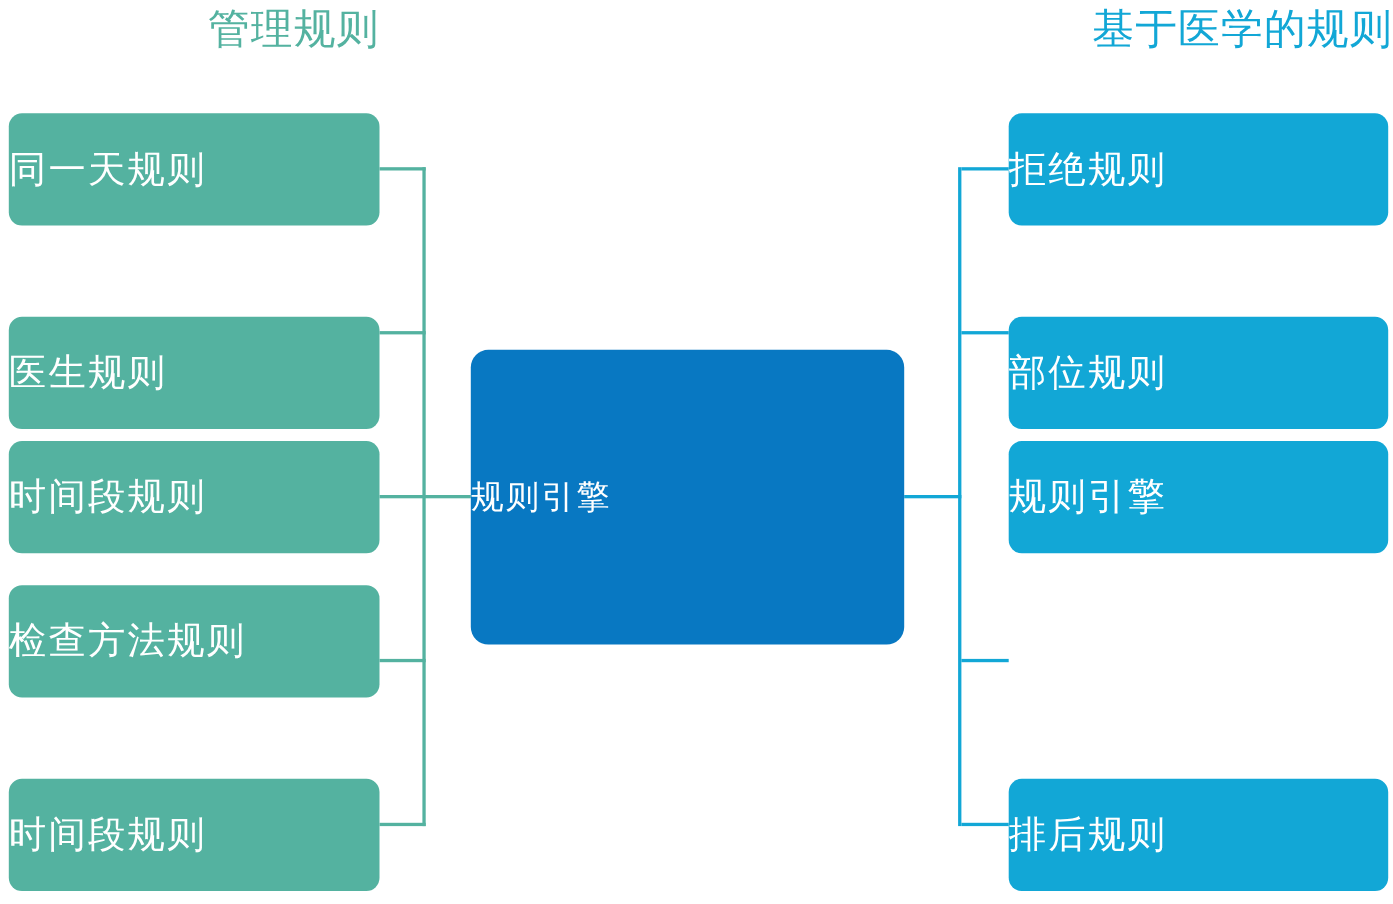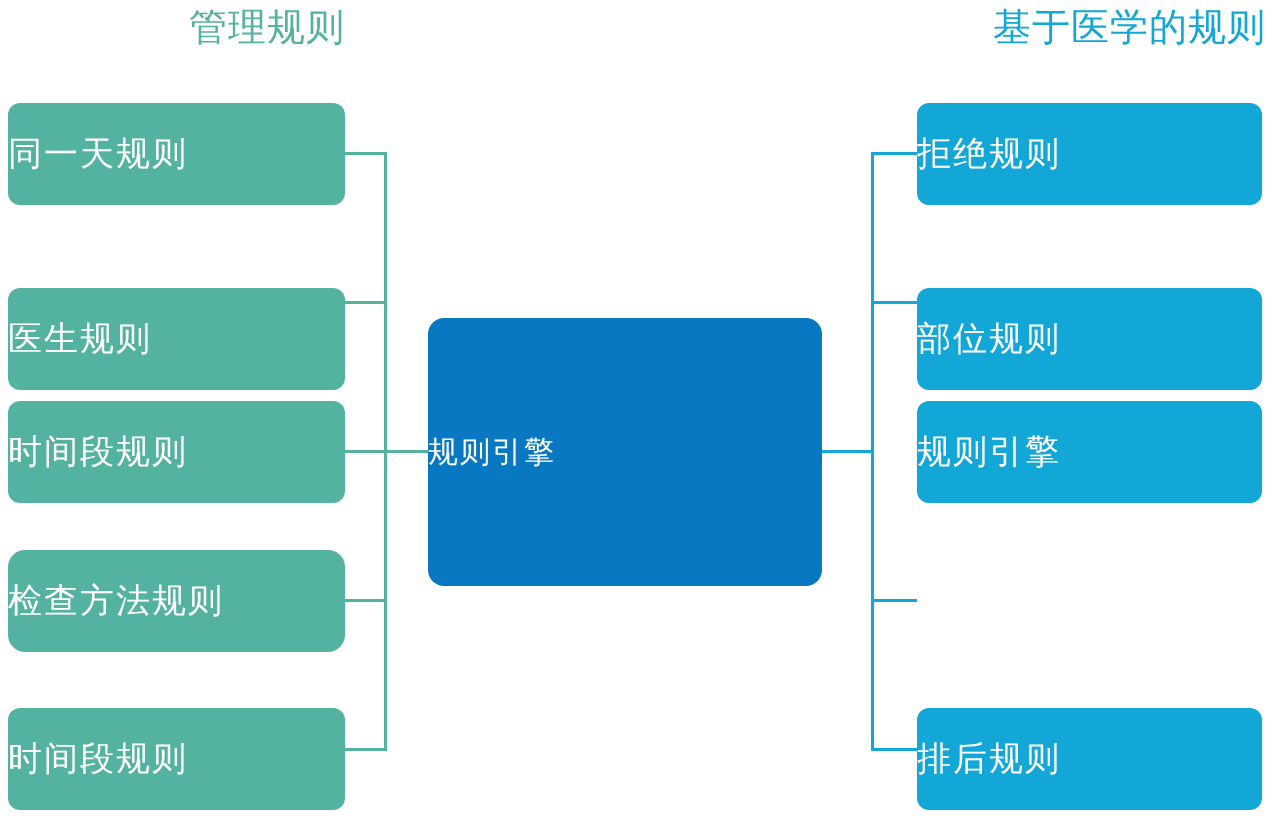--- a/index.html
+++ b/index.html
@@ -52,21 +52,21 @@
   }
   .right-node {
     left: 917px;
     width: 345px;
     height: 102px;
     background: var(--cyan, #12a7d6);
   }
   .r0 { top: 103px; }
   .r1 { top: 252px; margin-top: 36px; }
   .r2 { top: 401px; }
-  .r3 { top: 550px; border-radius: 17px; }
+  .r3 { top: 532px; }
   .r4 { top: 708px; }
   .center-node {
     left: 428px;
     top: 318px;
     width: 394px;
     height: 268px;
     background: var(--blue, #0878c2);
     border-radius: 16px;
     font-size: 30px;
   }

